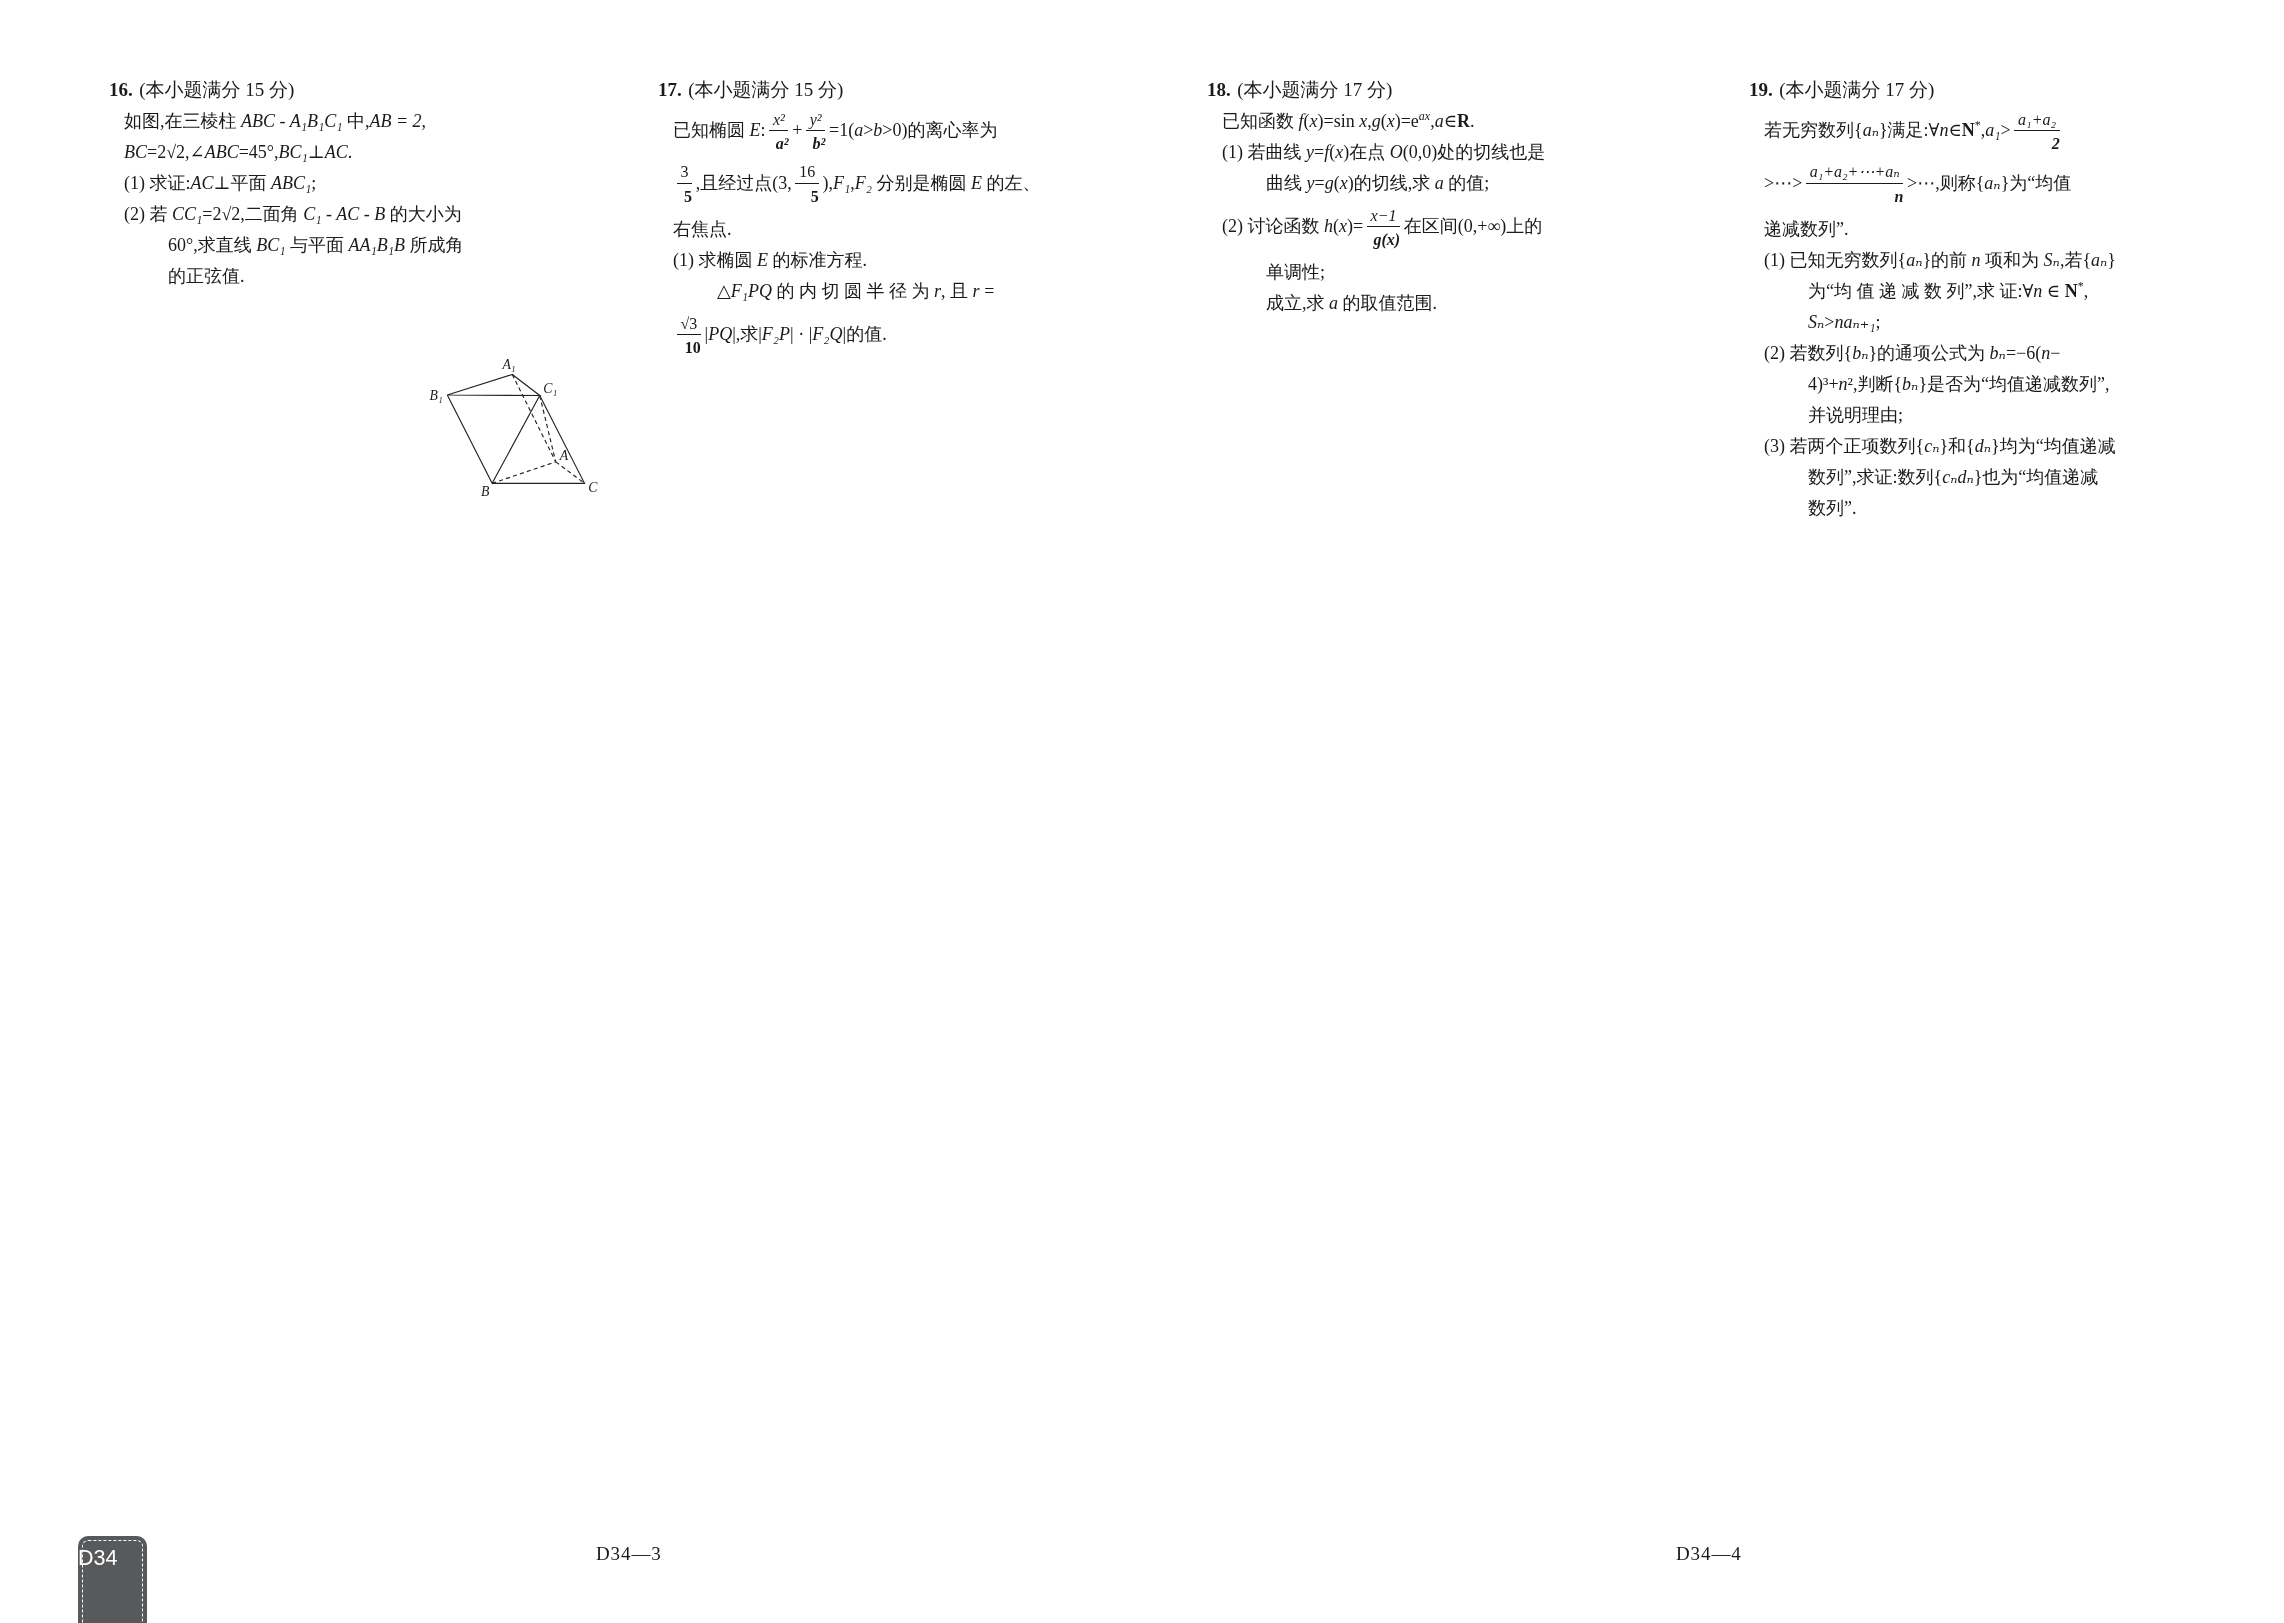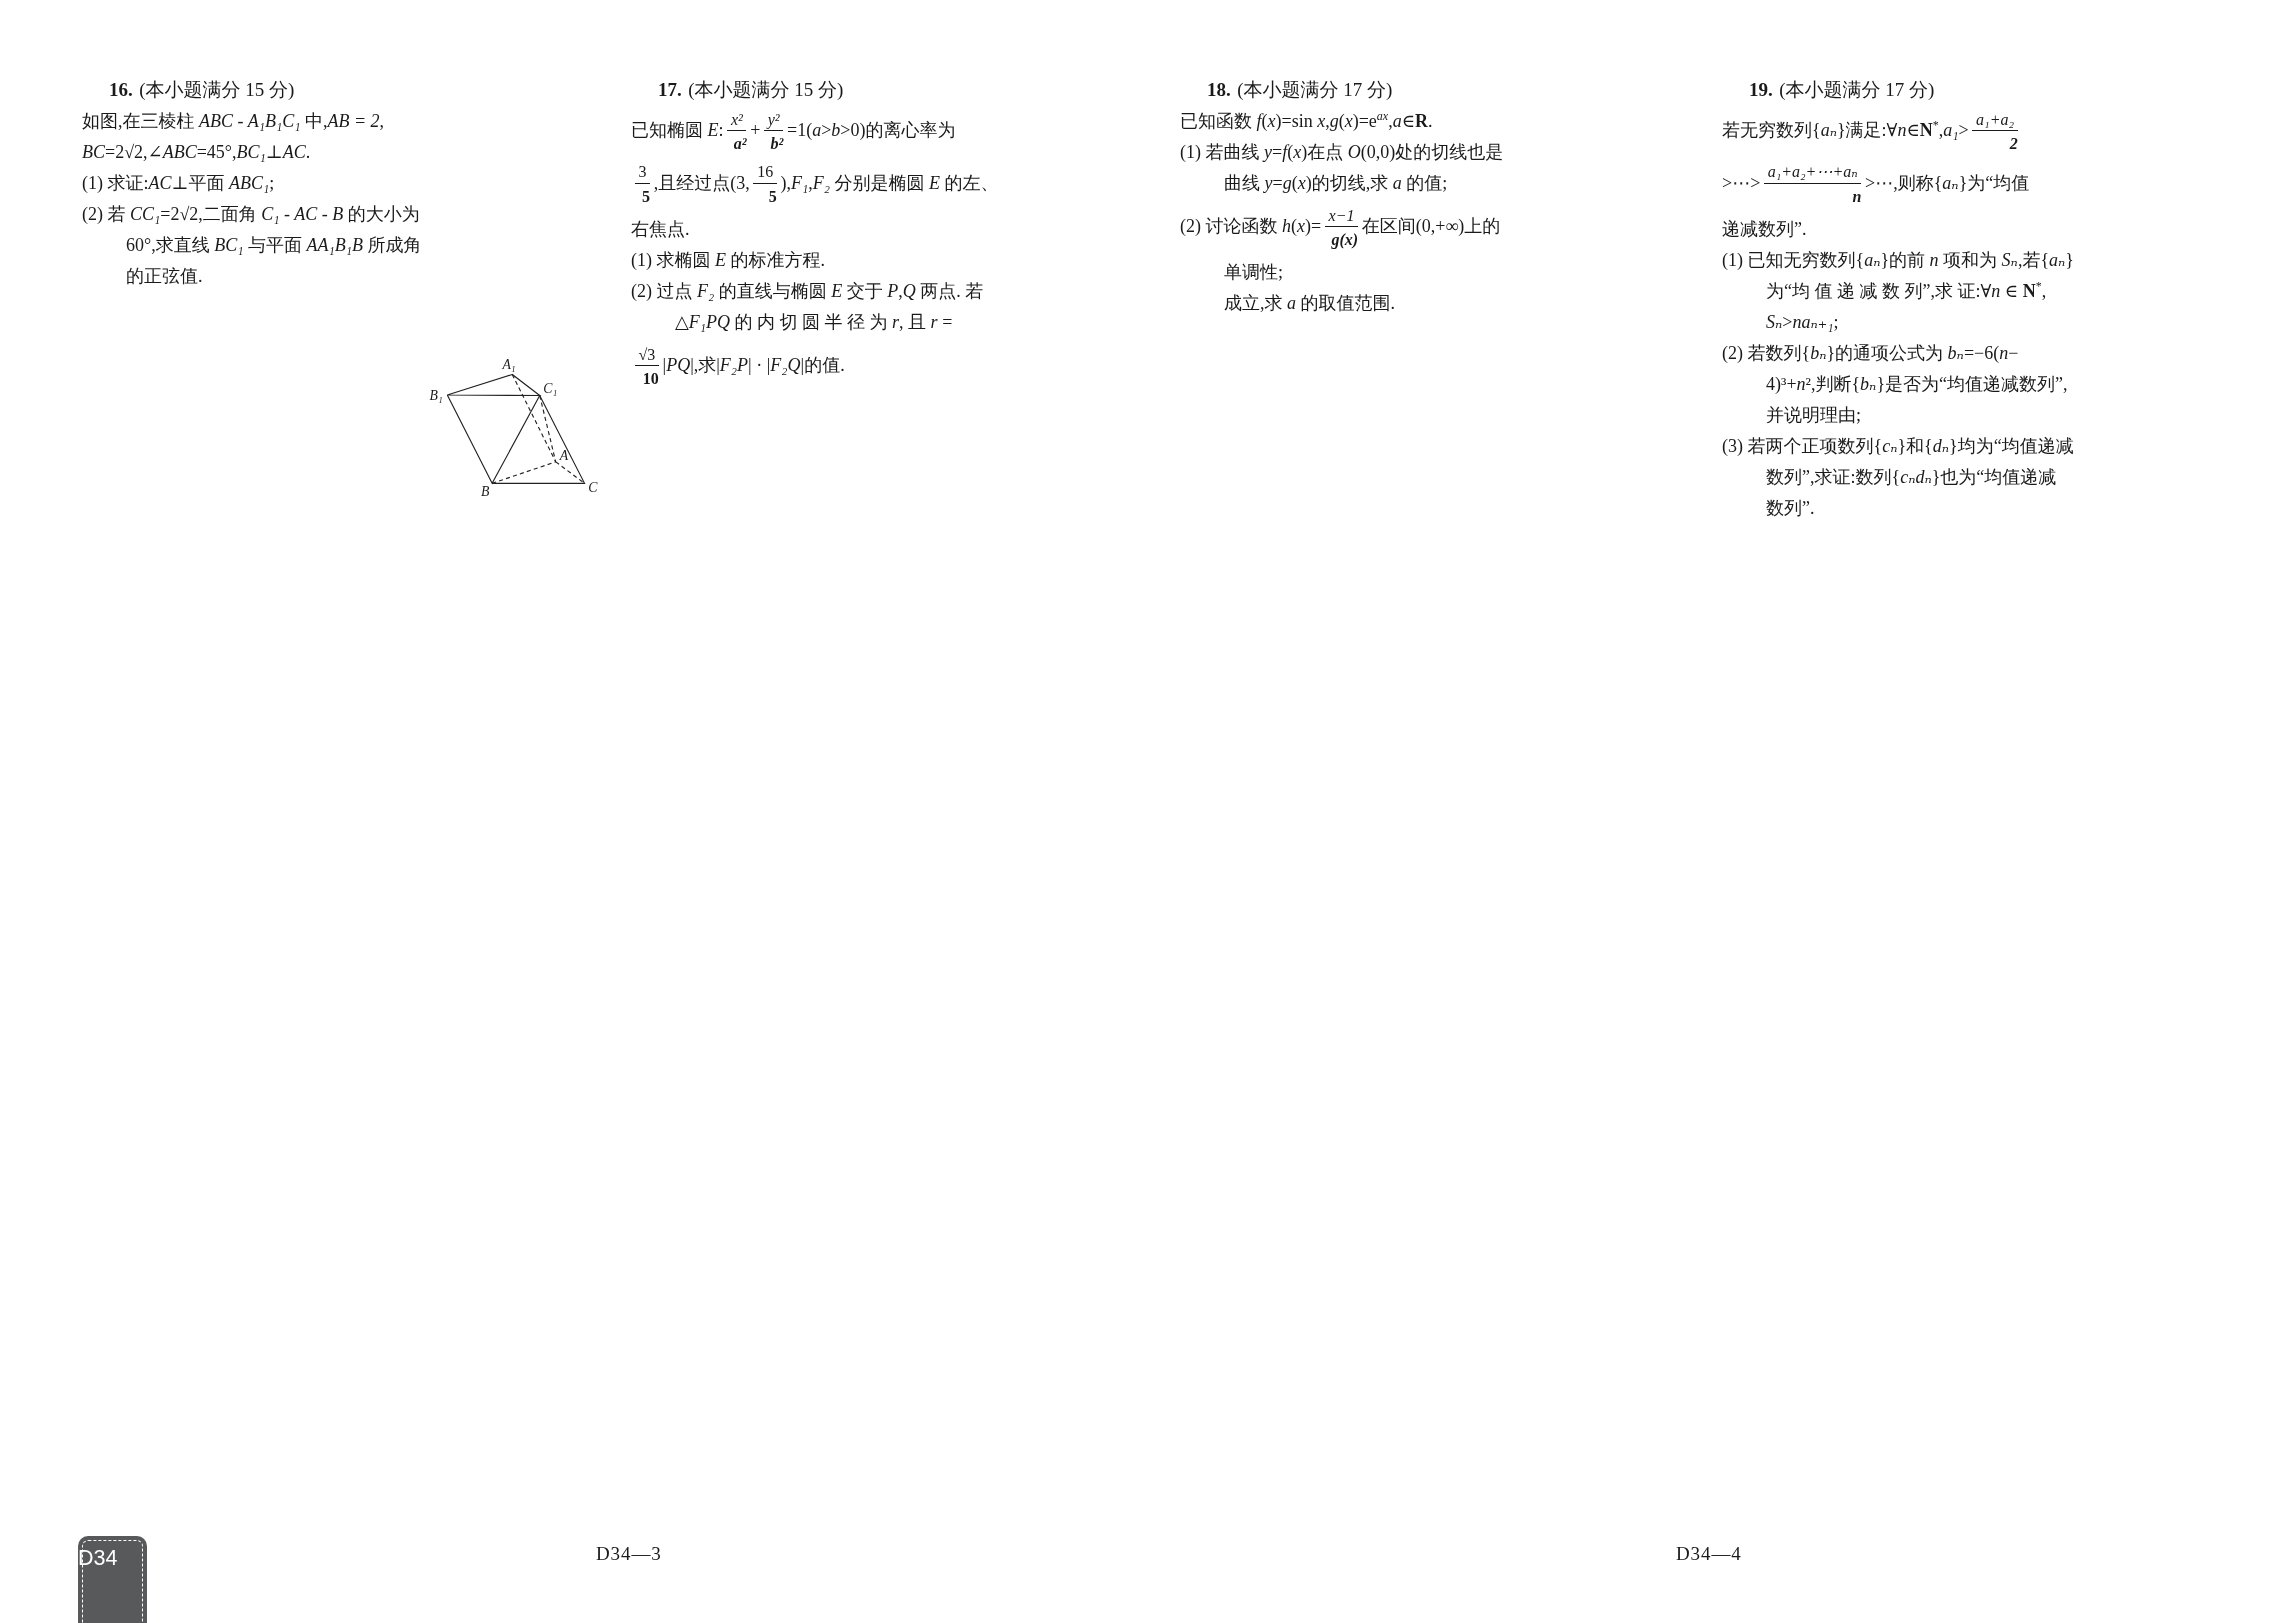--- a/index.html
+++ b/index.html
@@ -8,21 +8,21 @@
     position:relative;
     width:2298px;height:1624px;
     background:#ffffff;
     overflow:hidden;
     font-family:"Liberation Serif","DejaVu Serif",serif;
     color:#1a1a1a;
   }
   .prob{position:absolute;top:77px;}
   .phead{font-size:19px;white-space:nowrap;}
   .pnum{font-weight:700;margin-right:6.4px;margin-left:27px;}
-  .pbody{margin-top:2.7px;}
+  .pbody{margin-left:42px;margin-top:2.7px;}
   .pline{margin:0;font-size:18px;line-height:31px;white-space:nowrap;}
   .pline.ind{margin-left:44px;}
   .pline.tall{margin:6.4px 0;}
   .mi{font-style:italic;}
   .mb{font-weight:700;}
   sup{font-size:12px;line-height:0;}
   .frac{
     display:inline-block;vertical-align:middle;text-align:right;
     font-size:16px;line-height:1.12;margin:1.8px 3.7px;
   }
@@ -87,21 +87,20 @@
 
   <section class="prob" style="left:631px;width:537px;">
     <div class="phead">
       <span class="pnum">17.</span><span>(本小题满分 15 分)</span>
     </div>
     <div class="pbody">
       <p class="pline tall"><span class="">已知椭圆 </span><span class="mi">E</span><span class="">:</span><span class="frac mi"><span class="fnum">x²</span><span class="fden">a²</span></span><span class="">+</span><span class="frac mi"><span class="fnum">y²</span><span class="fden">b²</span></span><span class="">=1(</span><span class="mi">a</span><span class="">&gt;</span><span class="mi">b</span><span class="">&gt;0)的离心率为</span></p>
       <p class="pline tall"><span class="frac"><span class="fnum">3</span><span class="fden">5</span></span><span class="">,且经过点</span><span class="">(3,</span><span class="frac"><span class="fnum">16</span><span class="fden">5</span></span><span class="">),</span><span class="mi">F₁</span><span class="">,</span><span class="mi">F₂</span><span class=""> 分别是椭圆 </span><span class="mi">E</span><span class=""> 的左、</span></p>
       <p class="pline"><span class="">右焦点.</span></p>
       <p class="pline"><span class="">(1) 求椭圆 </span><span class="mi">E</span><span class=""> 的标准方程.</span></p>
-      <p class="pline"><span class="">(2) 过点 </span><span class="mi">F₂</span><span class=""> 的直线与椭圆 </span><span class="mi">E</span><span class=""> 交于 </span><span class="mi">P</span><span class="">,</span><span class="mi">Q</span><span class=""> 两点. 若</span></p>
       <p class="pline ind"><span class="">△</span><span class="mi">F₁PQ</span><span class=""> 的 内 切 圆 半 径 为 </span><span class="mi">r</span><span class="">, 且 </span><span class="mi">r</span><span class=""> =</span></p>
       <p class="pline ind tall"><span class="frac"><span class="fnum">√3</span><span class="fden">10</span></span><span class="">|</span><span class="mi">PQ</span><span class="">|,求|</span><span class="mi">F₂P</span><span class="">| · |</span><span class="mi">F₂Q</span><span class="">|的值.</span></p>
     </div>
   </section>
 
   <section class="prob" style="left:1180px;width:537px;">
     <div class="phead">
       <span class="pnum">18.</span><span>(本小题满分 17 分)</span>
     </div>
     <div class="pbody">

